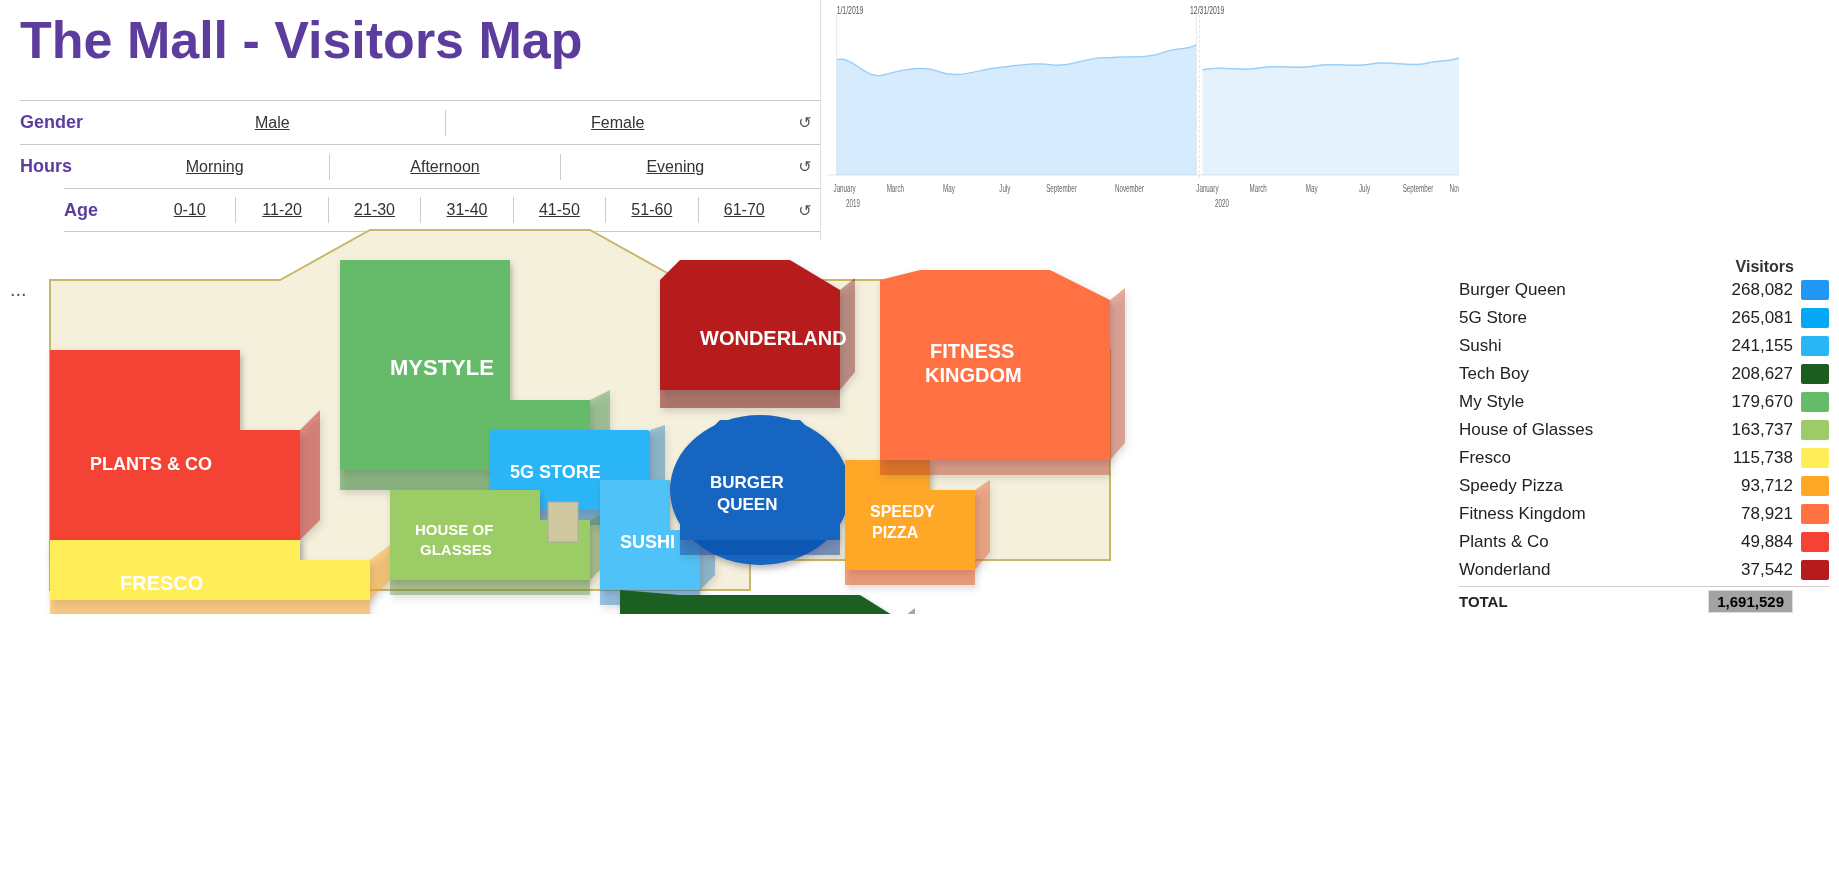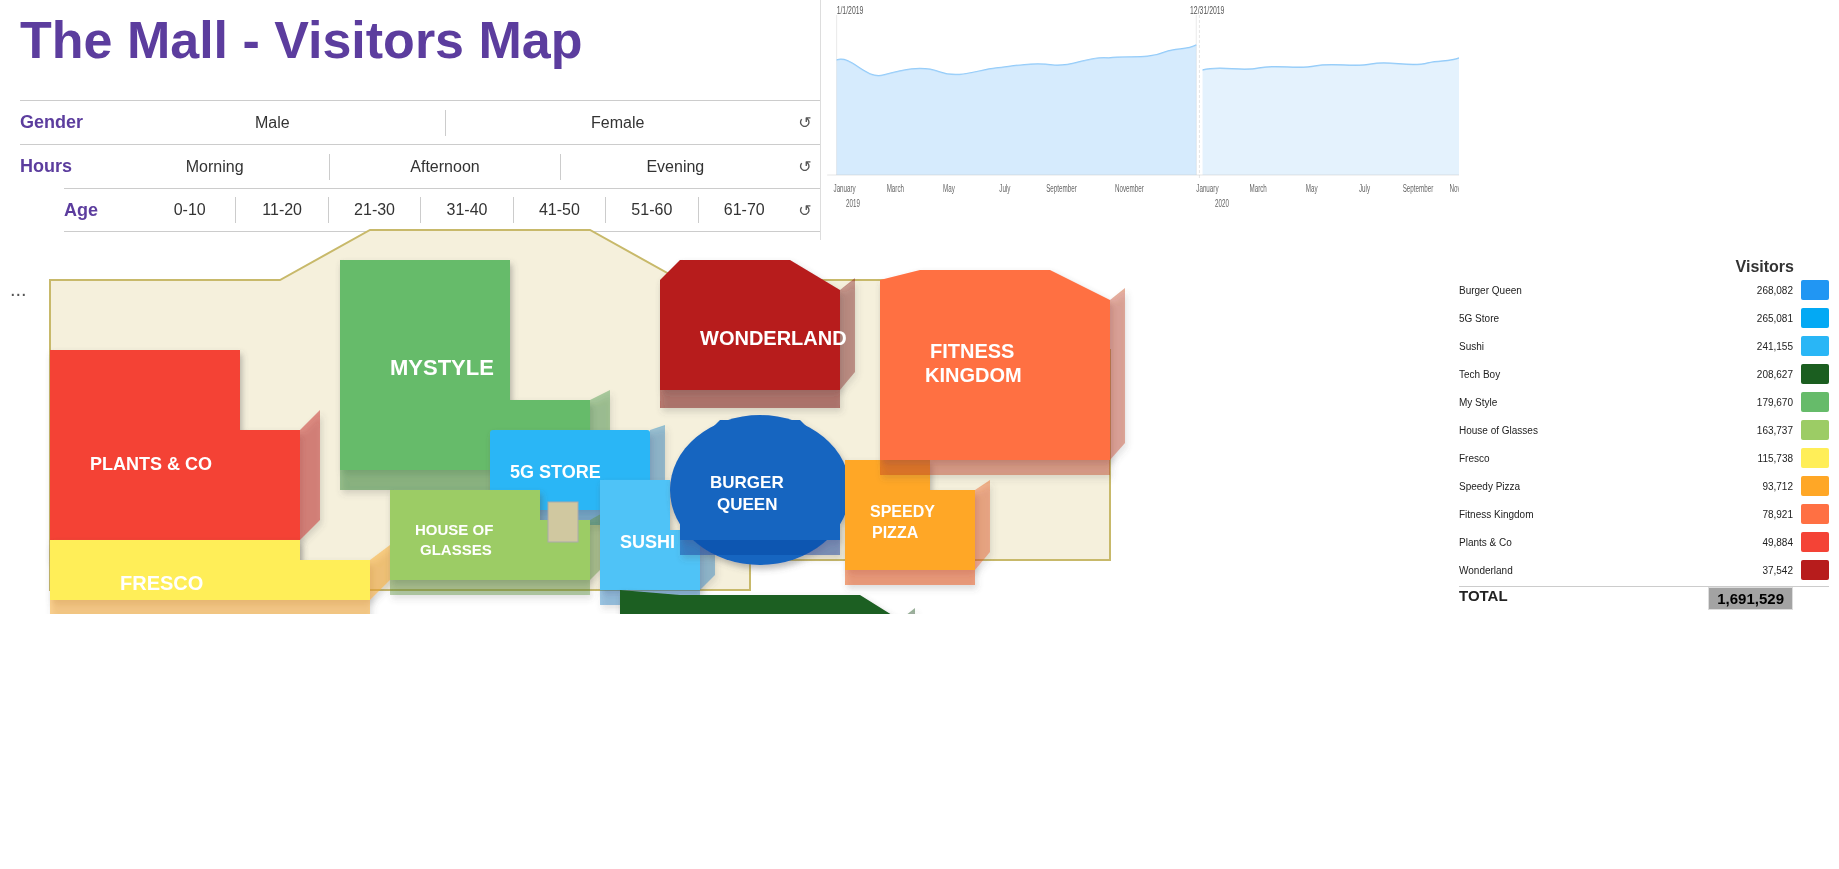--- a/index.html
+++ b/index.html
@@ -49,20 +49,21 @@
       align-items: center;
     }
     .filter-option {
       flex: 1;
       text-align: center;
       font-size: 16px;
       color: #333;
       cursor: pointer;
       padding: 4px 8px;
       border-right: 1px solid #ccc;
+      text-decoration: underline;
     }
     .filter-option:last-of-type { border-right: none; }
     .reset-btn {
       width: 30px;
       text-align: center;
       color: #555;
       cursor: pointer;
       font-size: 16px;
     }
 
@@ -91,41 +92,41 @@
       text-align: right;
       font-size: 16px;
       font-weight: 600;
       color: #333;
       padding-right: 35px;
     }
     .legend-row {
       display: flex;
       align-items: center;
       height: 28px;
-      font-size: 10px;
+      font-size: 17px;
     }
     .legend-name {
       flex: 1;
       color: #222;
     }
     .legend-value {
       width: 90px;
       text-align: right;
       color: #222;
       font-weight: 500;
       padding-right: 8px;
     }
     .legend-color {
       width: 28px;
       height: 20px;
       border-radius: 2px;
     }
     .legend-total-row {
       display: flex;
-      align-items: flex-start;
+      align-items: center;
       height: 30px;
       font-size: 15px;
       font-weight: 700;
       border-top: 1px solid #ccc;
       margin-top: 2px;
     }
     .legend-total-name { flex: 1; color: #222; }
     .legend-total-value {
       background: #a3a3a3;
       padding: 2px 8px;

